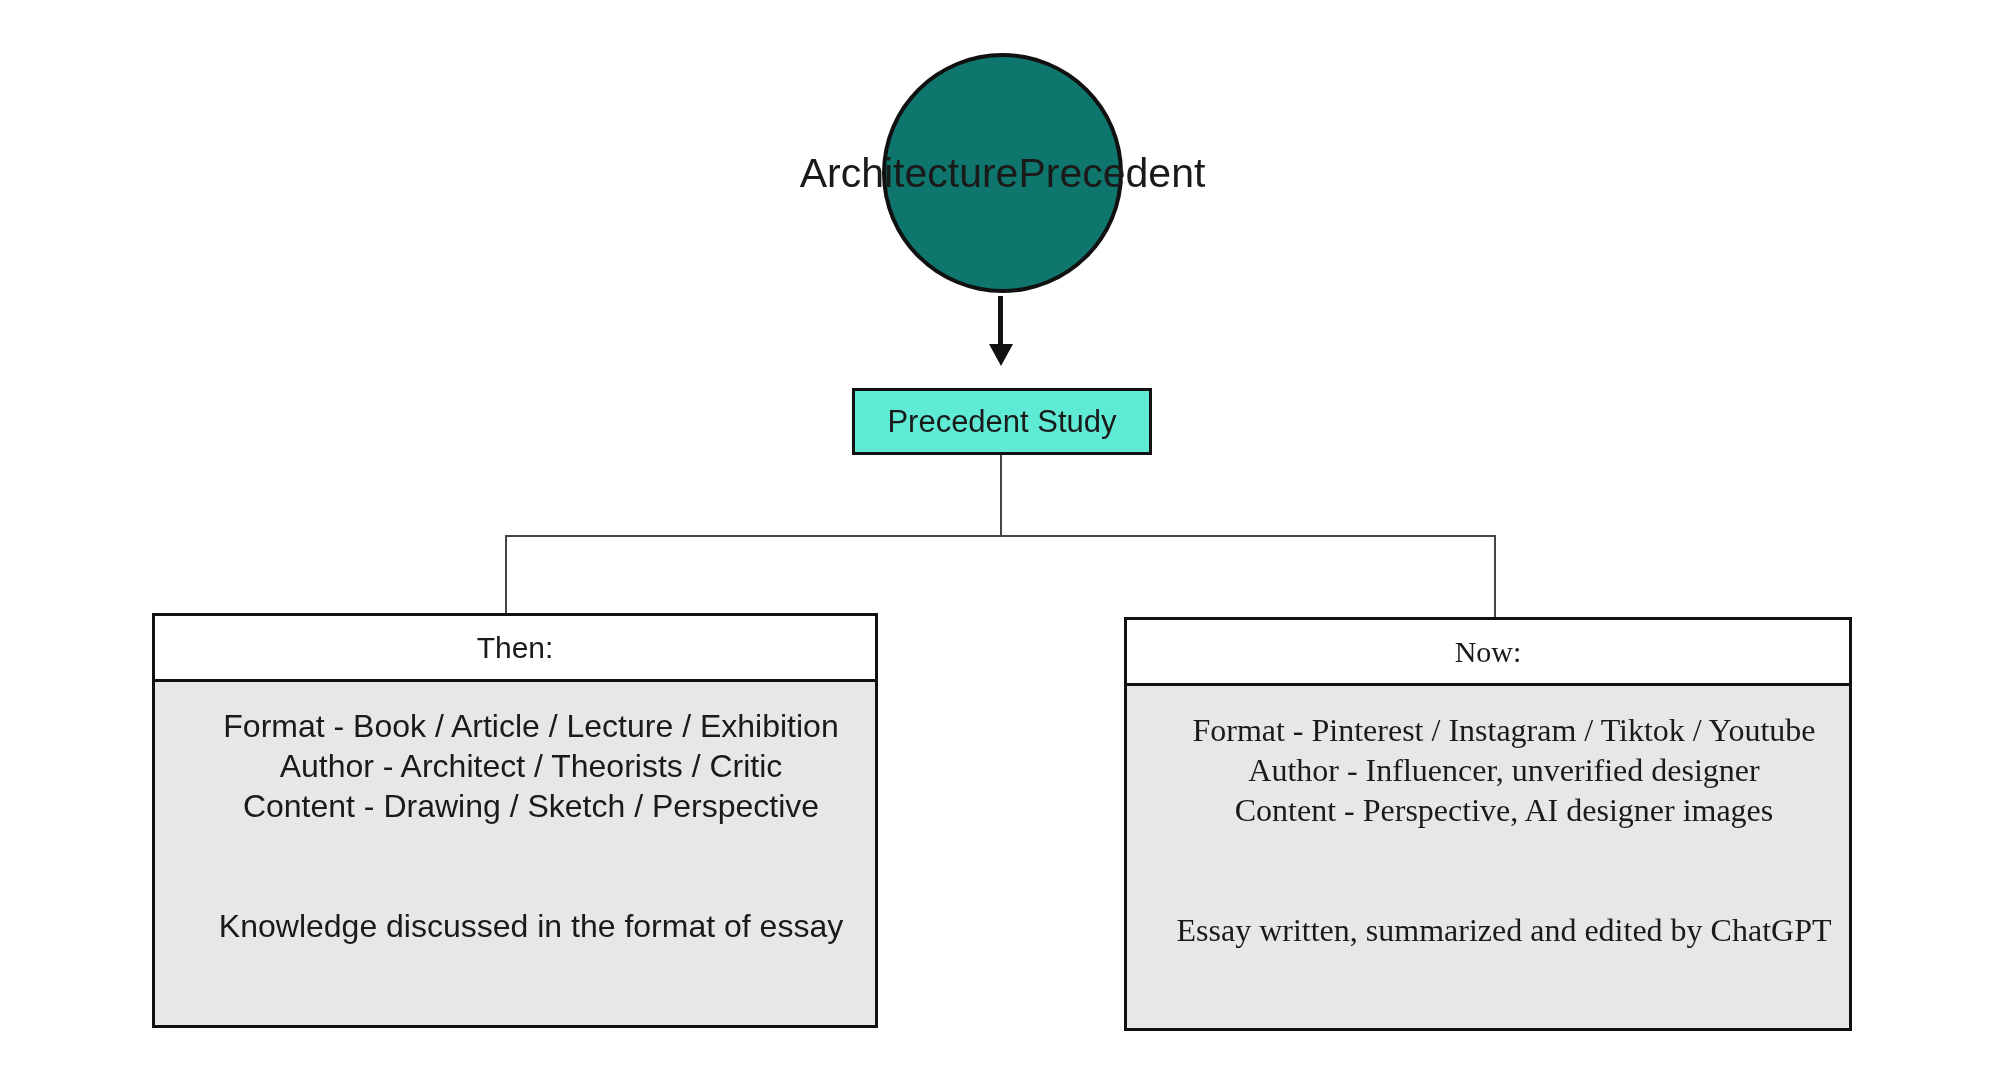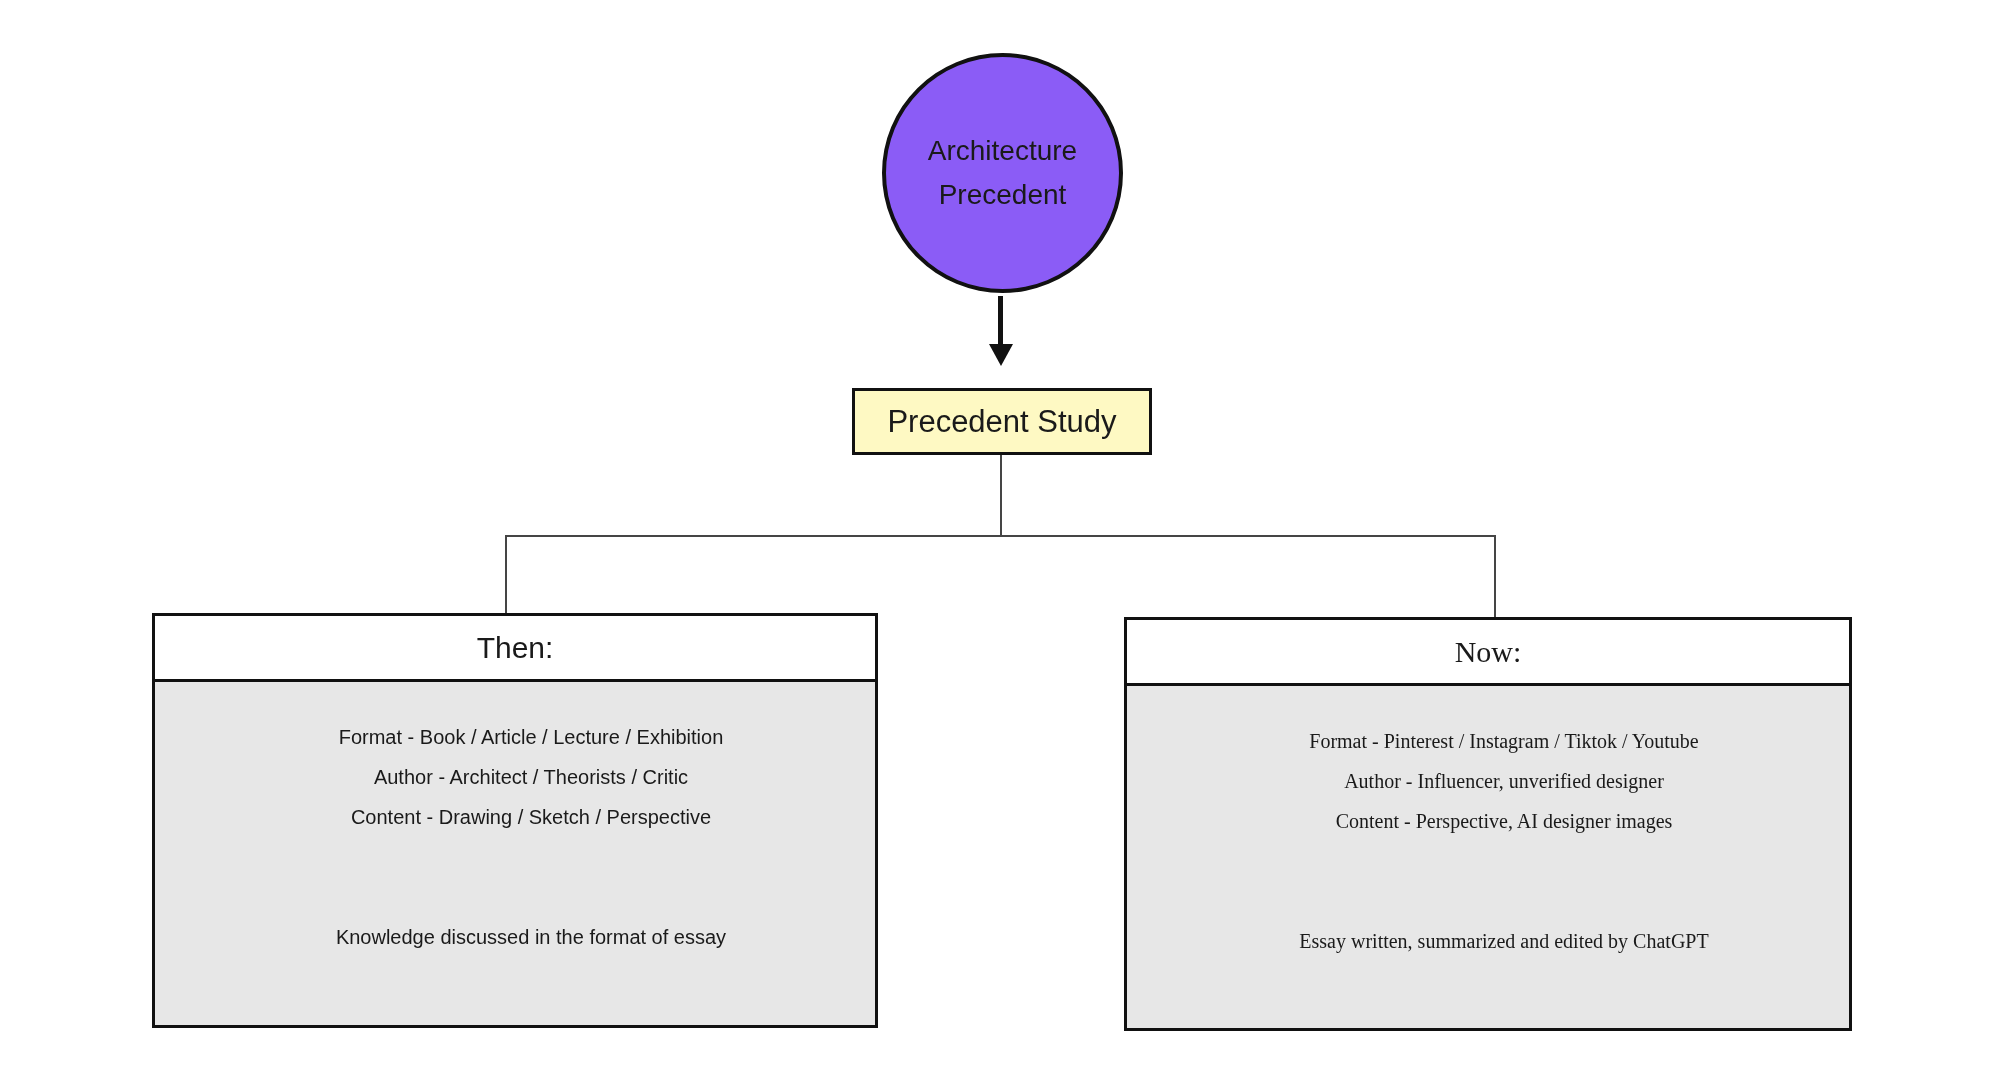--- a/index.html
+++ b/index.html
@@ -11,37 +11,37 @@
   html,body{margin:0;padding:0;}
   body{
     width:2000px;height:1088px;background:#ffffff;position:relative;
     font-family:"Liberation Sans", sans-serif;color:var(--text);overflow:hidden;
   }
   .abs{position:absolute;box-sizing:border-box;}
 
   
   .root-circle{
     left:882px;top:53px;width:241px;height:240px;
-    border:4px solid var(--border);border-radius:50%;background:#8b5cf6;
-    display:flex;flex-direction:column;align-items:center;justify-content:center;
-    font-size:28px;line-height:44px;text-align:center;
+    border:4px solid var(--border);border-radius:50%;background:#0f766e;
+    display:flex;flex-direction:row;align-items:center;justify-content:center;
+    font-size:41px;line-height:44px;text-align:center;
   }
 
   
   .arrow-shaft{left:998px;top:296px;width:5px;height:49px;background:var(--border);}
   .arrow-head{
     left:989px;top:344px;width:0;height:0;
     border-left:12px solid transparent;border-right:12px solid transparent;
     border-top:22px solid var(--border);
   }
 
   
   .precedent-box{
     left:852px;top:388px;width:300px;height:67px;
-    border:3px solid var(--border);background:#fef9c3;
+    border:3px solid var(--border);background:#5eead4;
     display:flex;align-items:center;justify-content:center;
     font-size:31px;
   }
 
   
   .conn{background:var(--connector);}
   .conn-stem{left:1000px;top:455px;width:2px;height:82px;}
   .conn-h{left:505px;top:535px;width:991px;height:2px;}
   .conn-left{left:505px;top:535px;width:2px;height:80px;}
   .conn-right{left:1494px;top:535px;width:2px;height:84px;}
@@ -51,22 +51,22 @@
     border:3px solid var(--border);background:var(--body-fill);
   }
   .box-then{left:152px;top:613px;width:726px;height:415px;}
   .box-now{left:1124px;top:617px;width:728px;height:414px;font-family:Liberation Serif, serif;}
   .box-header{
     height:66px;background:#ffffff;border-bottom:3px solid var(--border);
     display:flex;align-items:center;justify-content:center;
     font-size:30px;box-sizing:border-box;
   }
   .box-body{
-    padding-top:35px;text-align:center;
-    font-size:20px;line-height:40px;margin-left:32px;
+    padding-top:24px;text-align:center;
+    font-size:32px;line-height:40px;margin-left:32px;
   }
   .box-footer{margin-top:80px;}
 </style>
 </head>
 <body style="background: rgb(255, 255, 255);">
 
 <div class="abs root-circle">
   <div>Architecture</div>
   <div>Precedent</div>
 </div>

